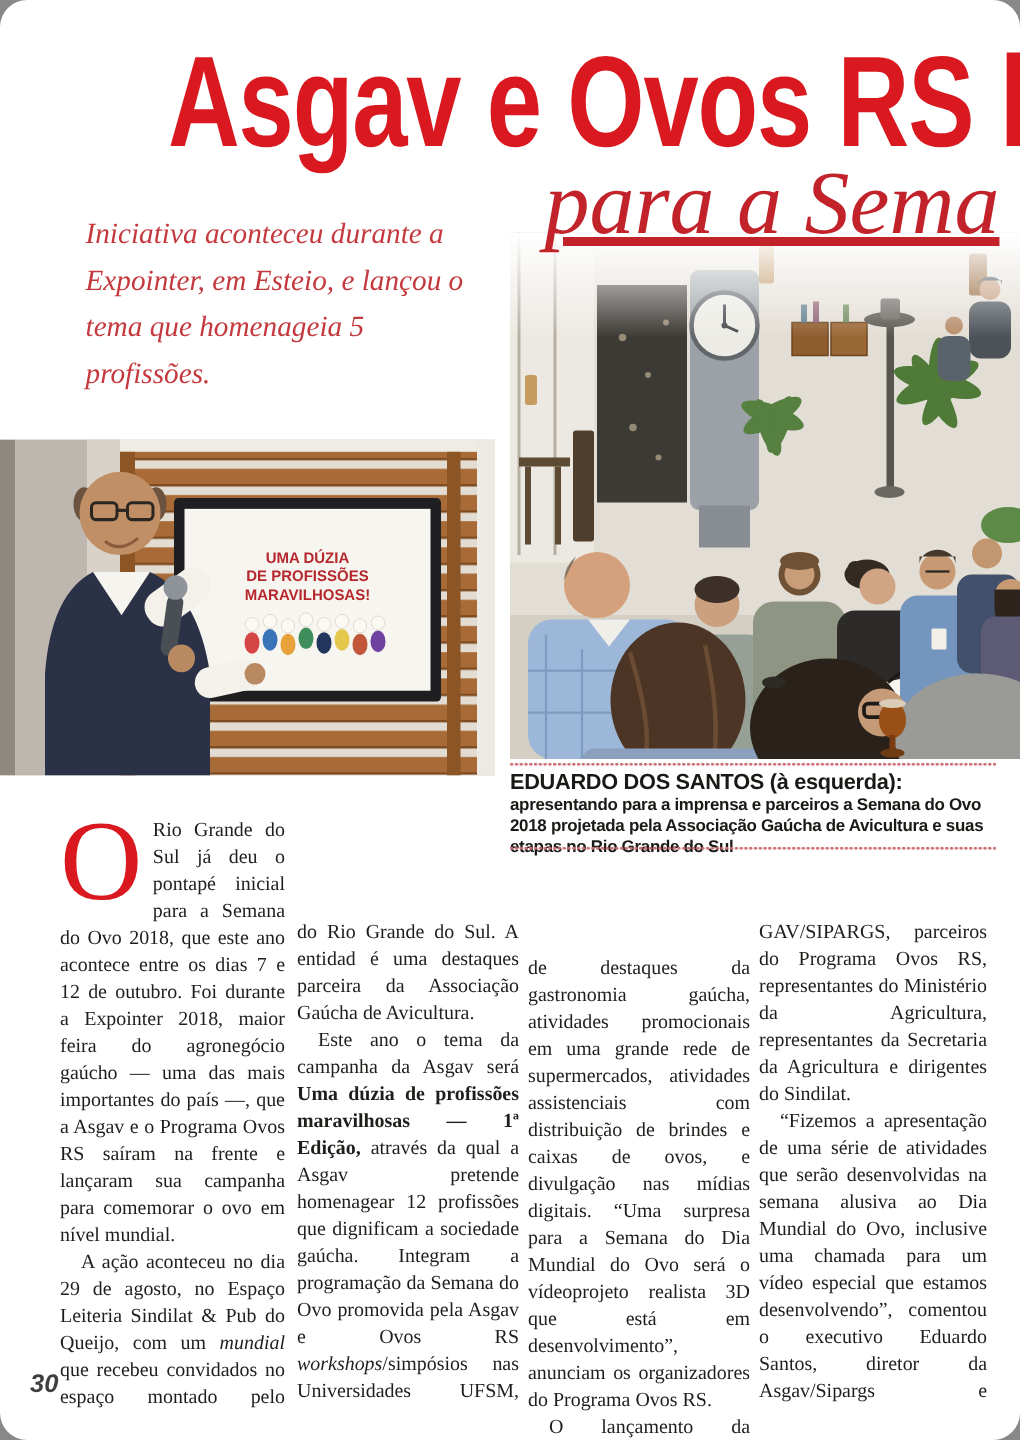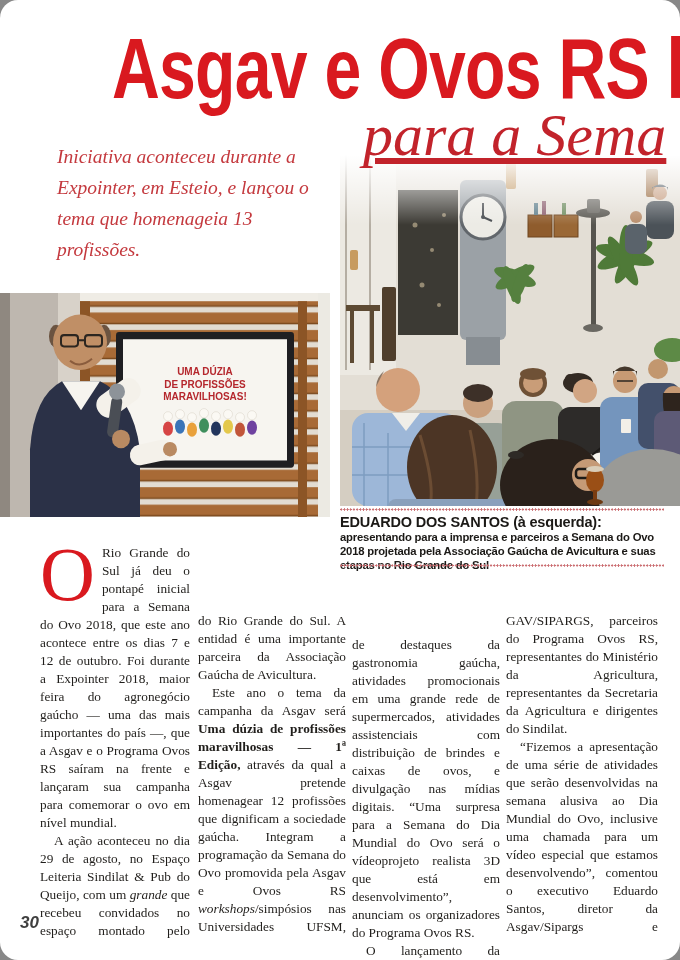--- a/index.html
+++ b/index.html
@@ -48,21 +48,21 @@
   .page-number{position:absolute;left:20px;top:913px;font-family:"Liberation Sans",sans-serif;
         font-weight:700;font-size:17px;color:var(--page-num);font-style:italic;}
 </style>
 </head>
 <body>
 
 <div class="page">
 
   <h1 class="headline">Asgav e Ovos RS l</h1>
   <div class="subtitle">para a Sema</div>
-  <p class="intro">Iniciativa aconteceu durante a Expointer, em Esteio, e lançou o tema que homenageia 13 profissões.</p>
+  <p class="intro">Iniciativa aconteceu durante a Expointer, em Esteio, e lançou o tema que homenageia 5 profissões.</p>
 
   <div class="photo-left">
     <svg viewBox="0 0 330 218" preserveAspectRatio="none">
       <defs>
         <pattern id="slats" width="330" height="17" patternUnits="userSpaceOnUse">
           <rect width="330" height="17" fill="#e2dcd2"></rect>
           <rect y="2" width="330" height="11" fill="#a86a36"></rect>
           <rect y="12" width="330" height="1.5" fill="#7c4a1e"></rect>
         </pattern>
       </defs>
@@ -293,26 +293,26 @@
   </div>
 
   <div class="rule rule-top"></div>
   <p class="caption"><span class="cap-lead">EDUARDO DOS SANTOS (à esquerda):</span><span class="cap-rest"> apresentando para a imprensa e parceiros a Semana do Ovo 2018 projetada pela Associação Gaúcha de Avicultura e suas etapas no Rio Grande do Sul</span></p>
   <div class="rule rule-bottom"></div>
 
   <div class="col col-1">
     <span class="dropcap">O</span>
     <div>
         <p><span>Rio Grande do Sul já deu o pontapé inicial para a Semana do Ovo 2018, que este ano acontece entre os dias 7 e 12 de outubro. Foi durante a Expointer 2018, maior feira do agronegócio gaúcho — uma das mais importantes do país —, que a Asgav e o Programa Ovos RS saíram na frente e lançaram sua campanha para comemorar o ovo em nível mundial.</span></p>
-        <p class="ind"><span>A ação aconteceu no dia 29 de agosto, no Espaço Leiteria Sindilat &amp; Pub do Queijo, com um </span><span class="i">grande</span><span> que recebeu convidados no espaço montado pelo Sindicato da Indústria de Laticínios e Produtos Derivados</span></p>
+        <p class="ind"><span>A ação aconteceu no dia 29 de agosto, no Espaço Leiteria Sindilat &amp; Pub do Queijo, com um </span><span class="i">mundial</span><span> que recebeu convidados no espaço montado pelo Sindicato da Indústria de Laticínios e Produtos Derivados</span></p>
       </div>
   </div>
   <div class="col col-2">
     <div>
-        <p><span>do Rio Grande do Sul. A entidad é uma importante parceira da Associação Gaúcha de Avicultura.</span></p>
+        <p><span>do Rio Grande do Sul. A entidad é uma destaques parceira da Associação Gaúcha de Avicultura.</span></p>
         <p class="ind"><span>Este ano o tema da campanha da Asgav será </span><span class="b">Uma dúzia de profissões maravilhosas — 1ª Edição,</span><span> através da qual a Asgav pretende homenagear 12 profissões que dignificam a sociedade gaúcha. Integram a programação da Semana do Ovo promovida pela Asgav e Ovos RS </span><span class="i">workshops</span><span>/simpósios nas Universidades UFSM, UFRGS, ULBRA e UFPEL, eventos em pontos</span></p>
       </div>
   </div>
   <div class="col col-3">
     <div>
         <p><span>de destaques da gastronomia gaúcha, atividades promocionais em uma grande rede de supermercados, atividades assistenciais com distribuição de brindes e caixas de ovos, e divulgação nas mídias digitais. “Uma surpresa para a Semana do Dia Mundial do Ovo será o vídeoprojeto realista 3D que está em desenvolvimento”, anunciam os organizadores do Programa Ovos RS.</span></p>
         <p class="ind"><span>O lançamento da campanha contou com a presença da imprensa do Rio Grande do Sul, associados da AS-</span></p>
       </div>
   </div>
   <div class="col col-4">

